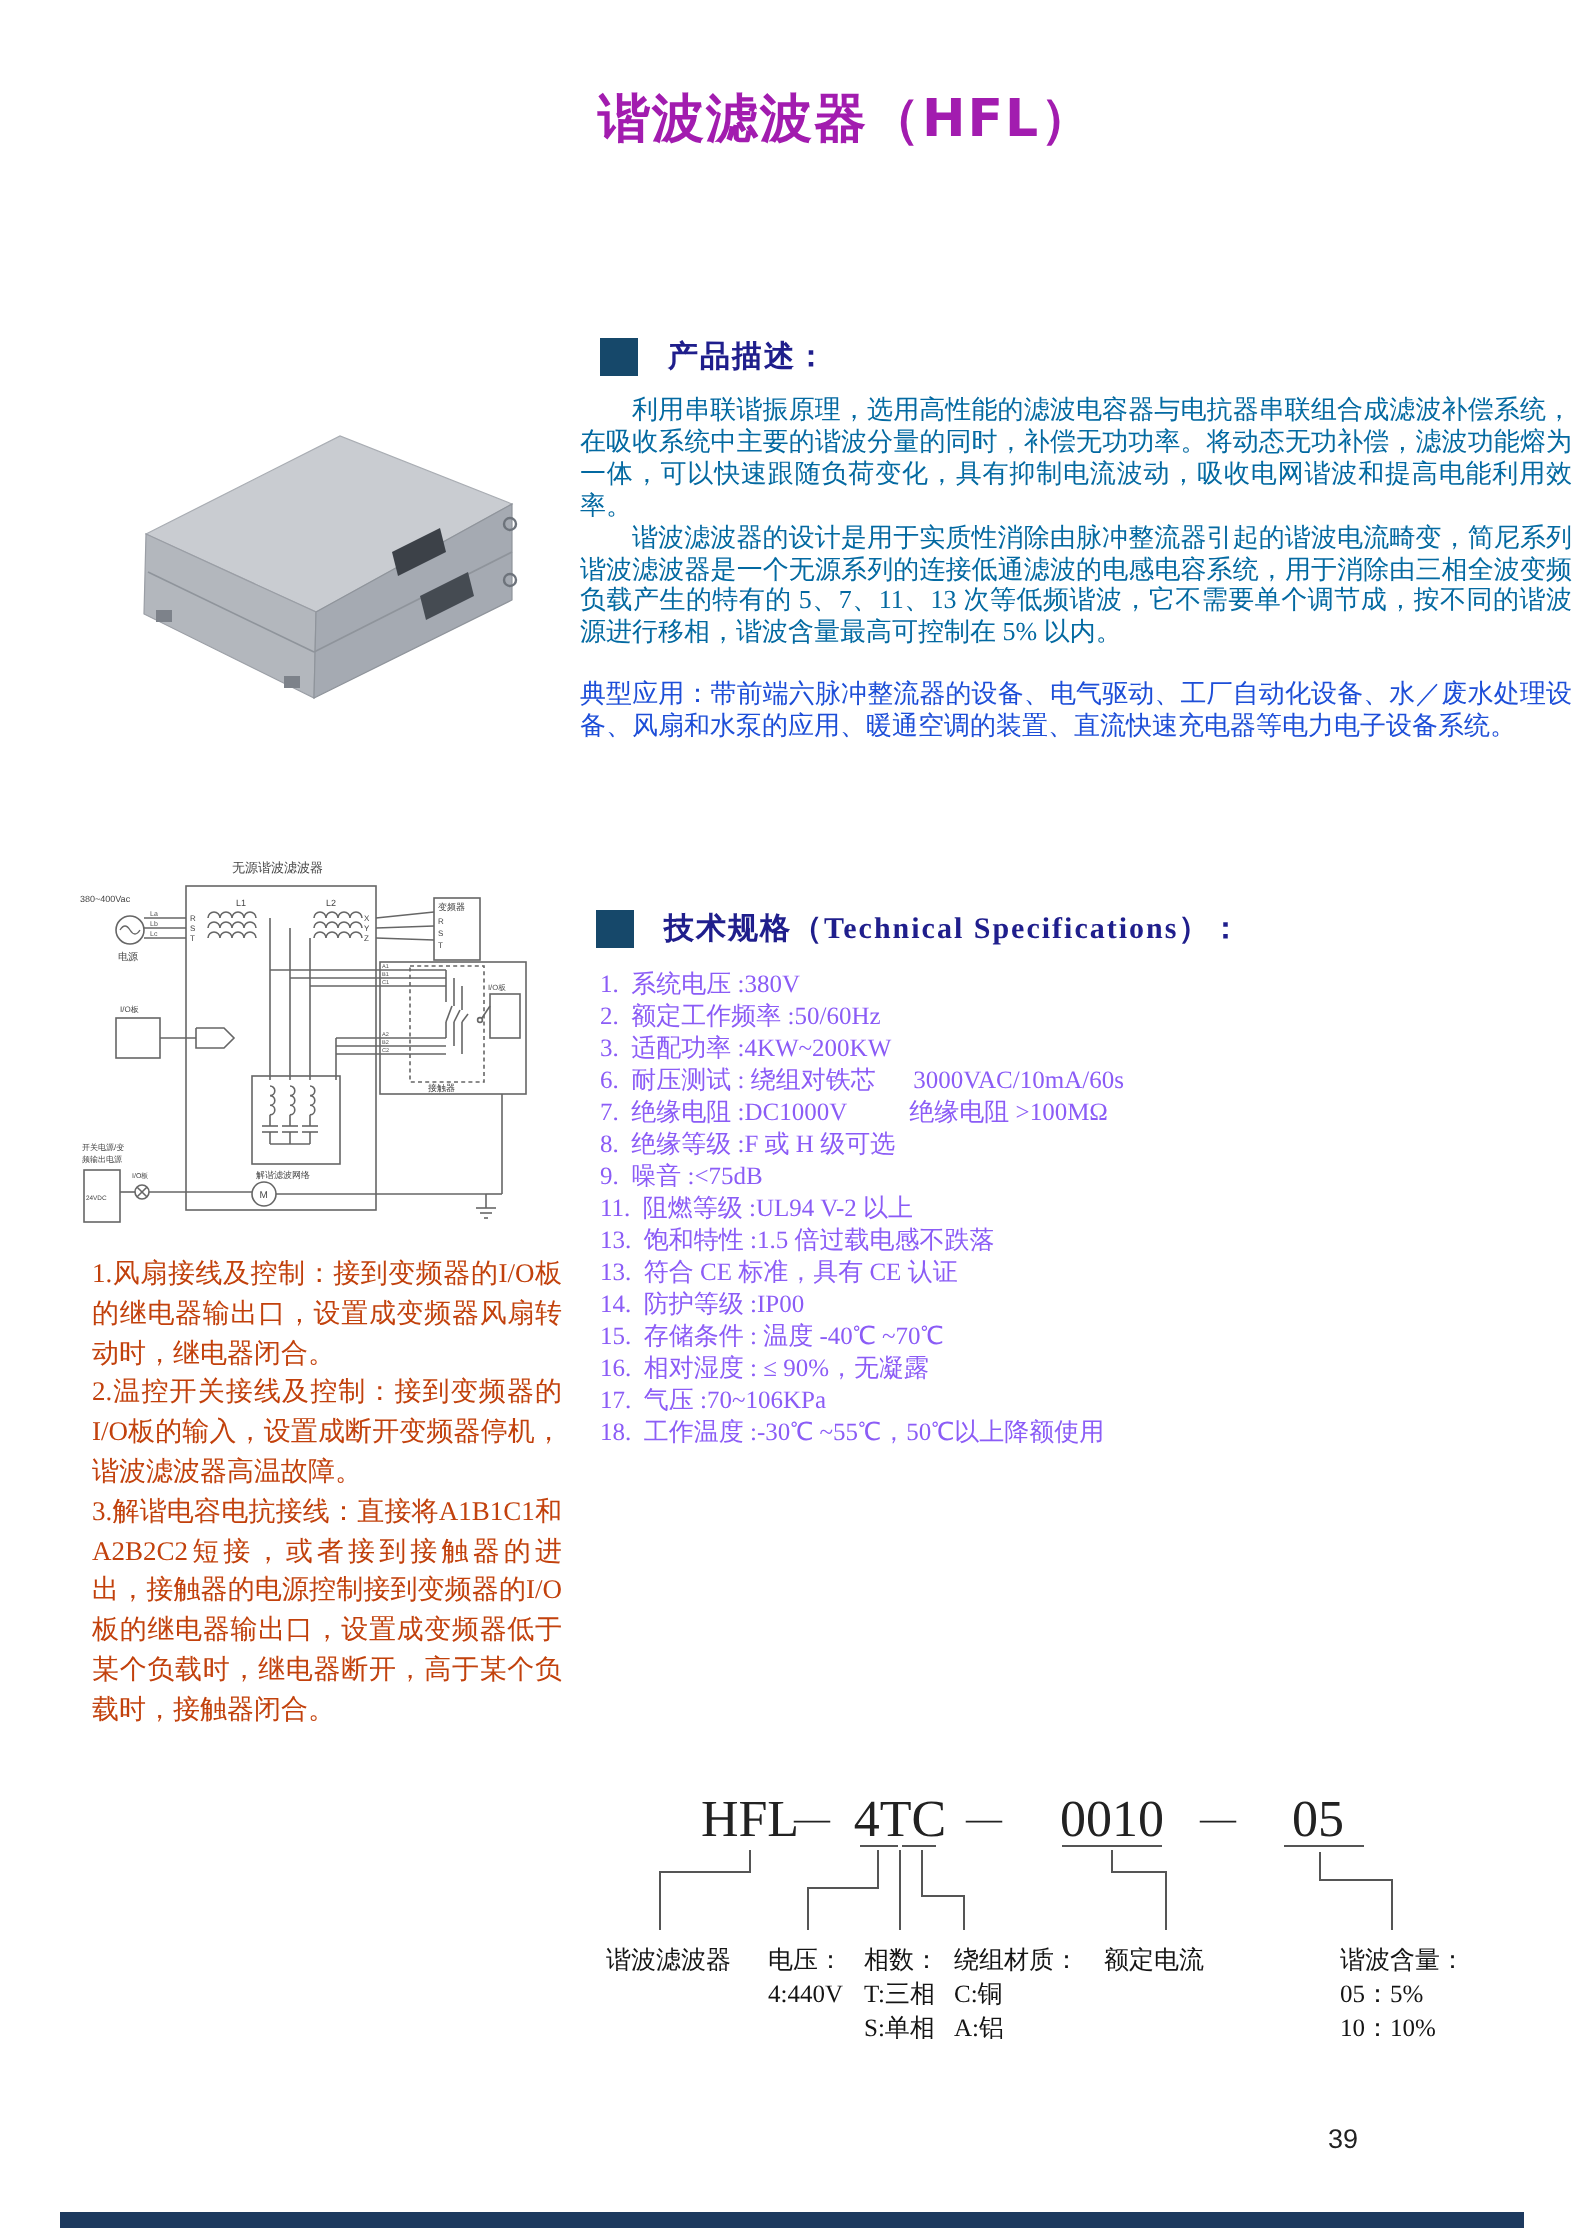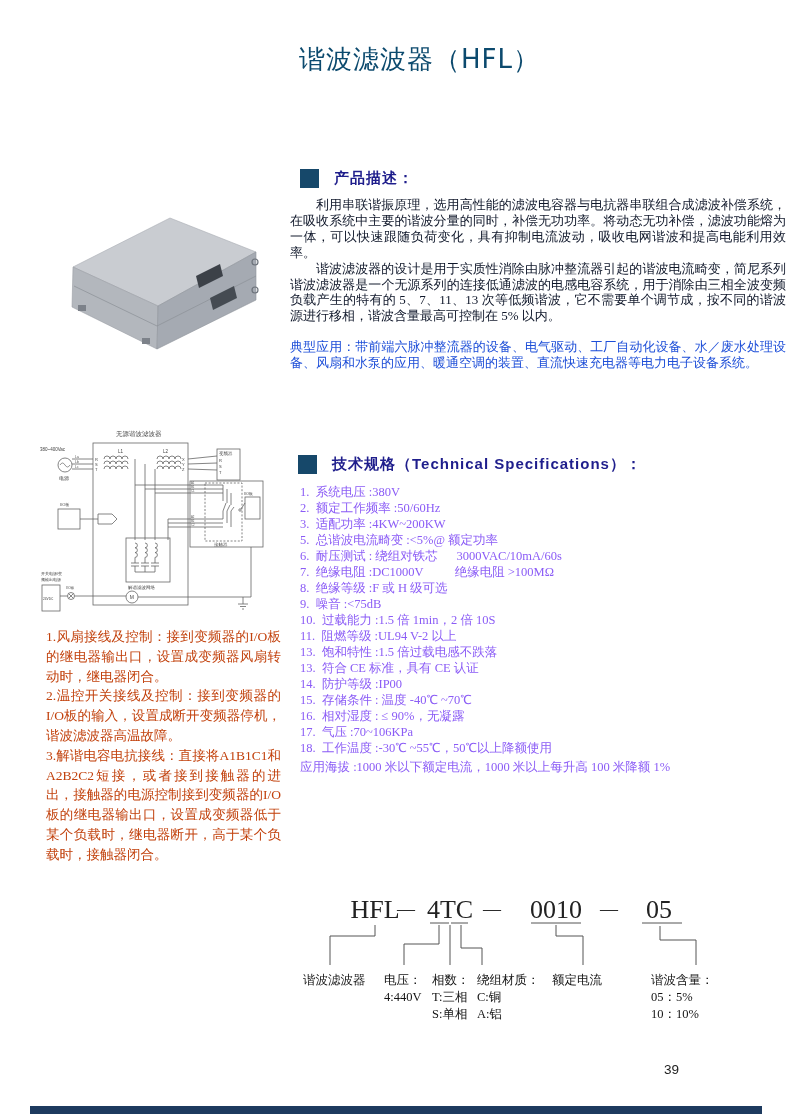--- a/index.html
+++ b/index.html
@@ -1,29 +1,29 @@
 <!DOCTYPE html>
 <html><head>
 <meta charset="utf-8">
 <style>
   html,body{margin:0;padding:0;background:#ffffff;}
   .page{position:relative;width:790px;height:1117px;background:#ffffff;overflow:hidden;
         font-family:"Liberation Sans",sans-serif;}
 
-  .title{position:absolute;left:299px;top:42px;font-size:26px;font-weight:normal;
-         color:#0c4a6e;font-family:"DejaVu Sans",sans-serif;letter-spacing:1px;}
+  .title{position:absolute;left:299px;top:42px;font-size:26px;font-weight:bold;
+         color:#a21caf;font-family:"DejaVu Sans",sans-serif;letter-spacing:1px;}
 
   .sec-head{position:absolute;display:flex;align-items:center;gap:15px;}
   .sec-head .sq{width:19px;height:19px;background:#16486a;flex:0 0 auto;}
   .sec-head .lbl{font-size:15px;font-weight:bold;color:#1f1e8c;letter-spacing:1px;}
-  .sec-head .lbl .en{font-family:Liberation Sans, sans-serif;}
+  .sec-head .lbl .en{font-family:Liberation Serif, serif;}
 
   .desc{position:absolute;left:290px;top:197px;width:496px;
         font-family:"Liberation Serif",serif;font-size:13px;line-height:15.9px;
-        color:#0f172a;text-align:justify;}
+        color:#0369a1;text-align:justify;}
   .desc p{margin:0;text-indent:2em;}
 
   .typ{position:absolute;left:290px;top:339px;width:496px;
        font-family:"Liberation Serif",serif;font-size:13px;line-height:16.2px;
        color:#1d4ed8;text-align:justify;}
 
   .specs{position:absolute;left:300px;top:484px;width:472px;
          font-family:"Liberation Serif",serif;font-size:12.5px;line-height:16px;
          color:#8b5cf6;}
   .specs div{white-space:pre-wrap;}
@@ -204,35 +204,32 @@
   <div class="typ">典型应用：带前端六脉冲整流器的设备、电气驱动、工厂自动化设备、水／废水处理设备、风扇和水泵的应用、暖通空调的装置、直流快速充电器等电力电子设备系统。</div>
 
   <div class="sec-head" style="left:298px;top:455px;">
     <span class="sq"></span>
     <span class="lbl"><span>技术规格</span><span class="en">（Technical Specifications）：</span></span>
   </div>
   <div class="specs">
     <div>1.  系统电压 :380V</div>
     <div>2.  额定工作频率 :50/60Hz</div>
     <div>3.  适配功率 :4KW~200KW</div>
-    <div>5.  总谐波电流畸变 :&lt;5%@ 额定功率</div>
     <div>6.  耐压测试 : 绕组对铁芯      3000VAC/10mA/60s</div>
     <div>7.  绝缘电阻 :DC1000V          绝缘电阻 &gt;100MΩ</div>
     <div>8.  绝缘等级 :F 或 H 级可选</div>
     <div>9.  噪音 :&lt;75dB</div>
-    <div>10.  过载能力 :1.5 倍 1min，2 倍 10S</div>
     <div>11.  阻燃等级 :UL94 V-2 以上</div>
     <div>13.  饱和特性 :1.5 倍过载电感不跌落</div>
     <div>13.  符合 CE 标准，具有 CE 认证</div>
     <div>14.  防护等级 :IP00</div>
     <div>15.  存储条件 : 温度 -40℃ ~70℃</div>
     <div>16.  相对湿度 : ≤ 90%，无凝露</div>
     <div>17.  气压 :70~106KPa</div>
     <div>18.  工作温度 :-30℃ ~55℃，50℃以上降额使用</div>
-    <div class="alt">应用海拔 :1000 米以下额定电流，1000 米以上每升高 100 米降额 1%</div>
   </div>
 
   <div class="notes">
     <p>1.风扇接线及控制：接到变频器的I/O板的继电器输出口，设置成变频器风扇转动时，继电器闭合。</p>
     <p>2.温控开关接线及控制：接到变频器的I/O板的输入，设置成断开变频器停机，谐波滤波器高温故障。</p>
     <p>3.解谐电容电抗接线：直接将A1B1C1和A2B2C2短接，或者接到接触器的进出，接触器的电源控制接到变频器的I/O板的继电器输出口，设置成变频器低于某个负载时，继电器断开，高于某个负载时，接触器闭合。</p>
   </div>
 
   <svg class="model-svg" width="490" height="150" viewBox="0 0 490 150" font-family="Liberation Serif, serif" fill="none" stroke="#555" stroke-width="1">
     <text x="75" y="30" font-size="26" fill="#222" stroke="none" text-anchor="middle">HFL</text>
@@ -269,21 +266,21 @@
     <div>S:单相</div>
   </div>
   <div class="mlabel" style="left:477px;top:972px;">
     <div>绕组材质：</div>
     <div>C:铜</div>
     <div>A:铝</div>
   </div>
   <div class="mlabel" style="left:552px;top:972px;text-align:right;">
     <div>额定电流</div>
   </div>
-  <div class="mlabel" style="left:651px;top:972px;">
+  <div class="mlabel" style="left:670px;top:972px;">
     <div>谐波含量：</div>
     <div>05：5%</div>
     <div>10：10%</div>
   </div>
 
   <div class="pageno">39</div>
   <div class="footer-bar"></div>
 
 </div>
 

